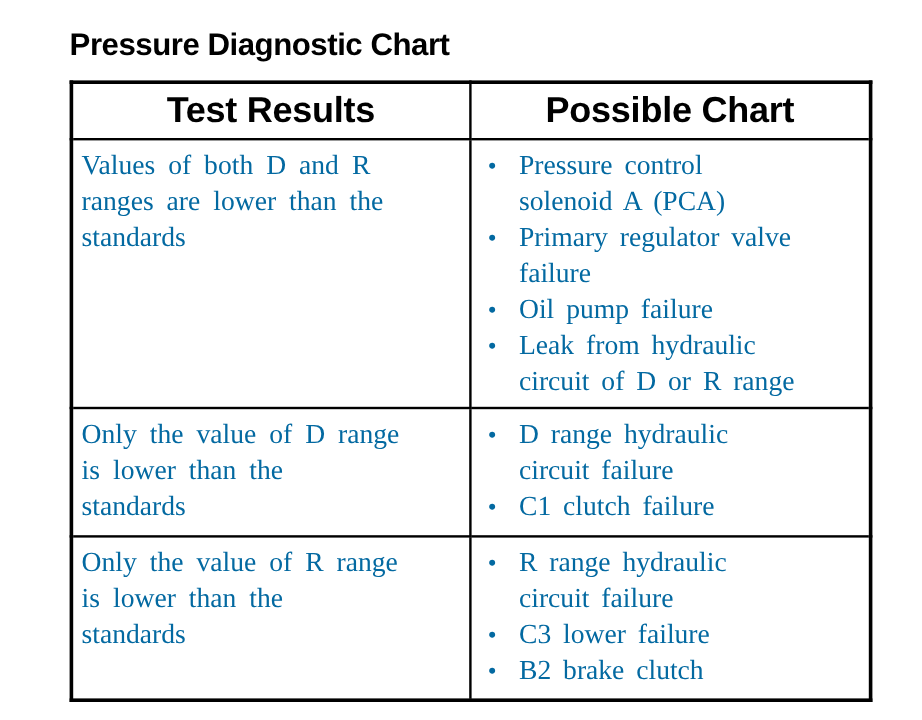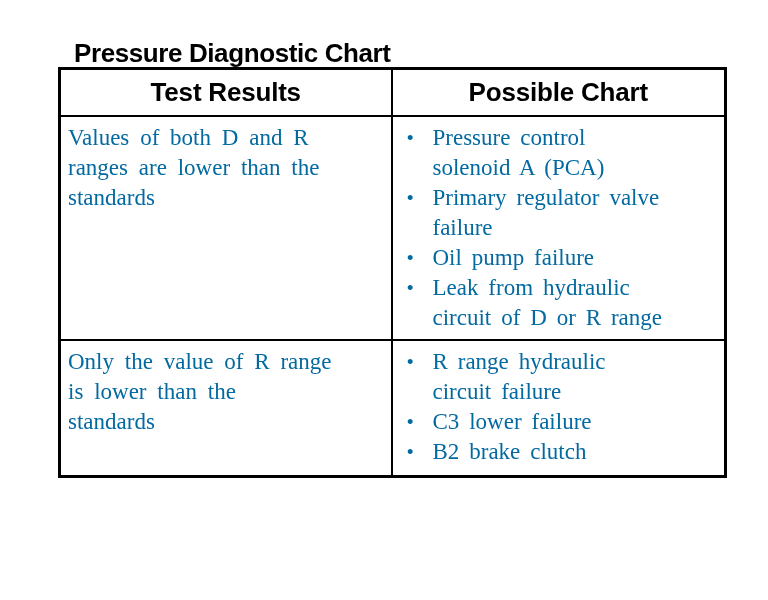--- a/index.html
+++ b/index.html
@@ -9,21 +9,21 @@
     width: 768px;
     height: 600px;
     background: #ffffff;
     color: #000000;
     overflow: hidden;
   }
   .doc-title {
     position: absolute;
     left: 58px;
     top: 22px;
-    margin: 16px;
+    margin: 0;
     font-family: "Liberation Sans", sans-serif;
     font-weight: 700;
     font-size: 26px;
     letter-spacing: -0.4px;
     color: #000000;
     white-space: nowrap;
   }
   table.diag {
     position: absolute;
     left: 58px;
@@ -34,21 +34,21 @@
     border: 3px solid #000000;
   }
   table.diag th, table.diag td {
     border: 2px solid #000000;
   }
   col.c-test { width: 332px; }
   col.c-src  { width: 334px; }
   th.hdr {
     font-family: "Liberation Sans", sans-serif;
     font-weight: 700;
-    font-size: 26px;
+    font-size: 30px;
     text-align: center;
     vertical-align: middle;
     height: 41px;
     padding: 2px 4px;
     letter-spacing: -0.2px;
   }
   tr.r1 { height: 223px; }
   tr.r2 { height: 107px; }
   tr.r3 { height: 136px; }
   td.cell {
@@ -120,20 +120,38 @@
               <span class="src-text">Oil pump failure</span>
             </li>
             <li>
               <span class="bullet">•</span>
               <span class="src-text">Leak from hydraulic
 circuit of D or R range</span>
             </li>
           </ul>
         </td>
       </tr>
+      <tr class="r2">
+        <td class="cell test">Only the value of D range
+is lower than the
+standards</td>
+        <td class="cell src">
+          <ul class="srclist">
+            <li>
+              <span class="bullet">•</span>
+              <span class="src-text">D range hydraulic
+circuit failure</span>
+            </li>
+            <li>
+              <span class="bullet">•</span>
+              <span class="src-text">C1 clutch failure</span>
+            </li>
+          </ul>
+        </td>
+      </tr>
       <tr class="r3">
         <td class="cell test">Only the value of R range
 is lower than the
 standards</td>
         <td class="cell src">
           <ul class="srclist">
             <li>
               <span class="bullet">•</span>
               <span class="src-text">R range hydraulic
 circuit failure</span>

